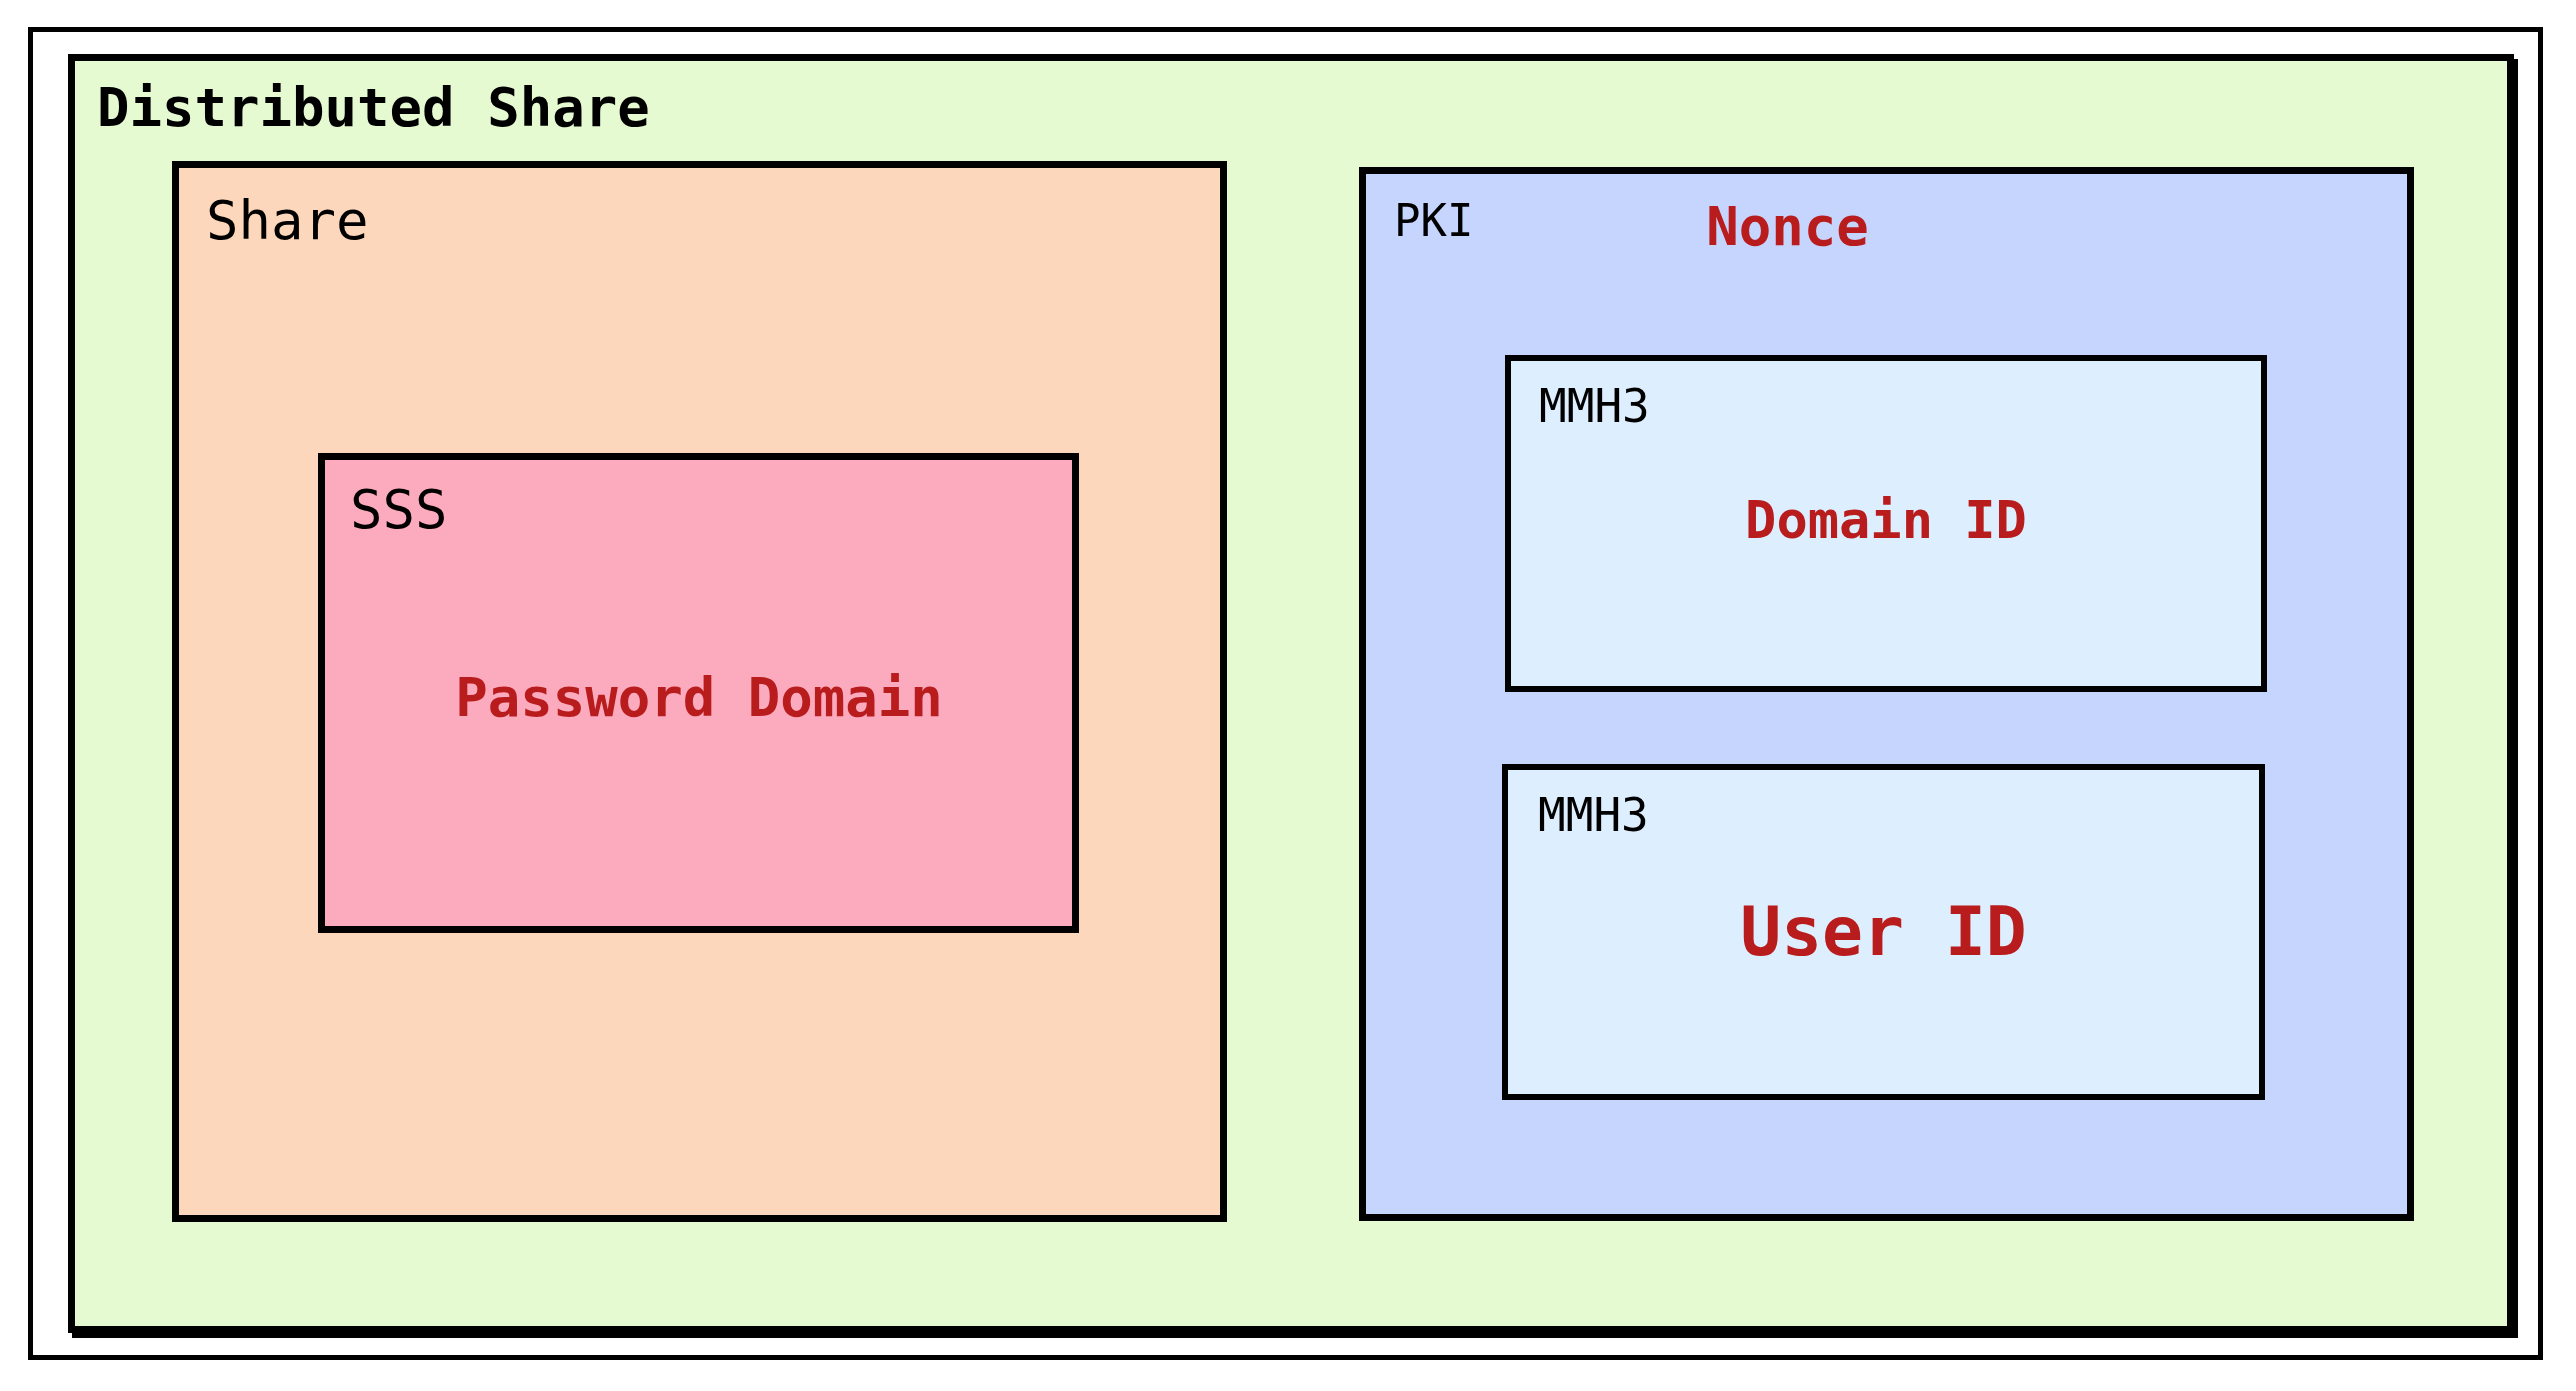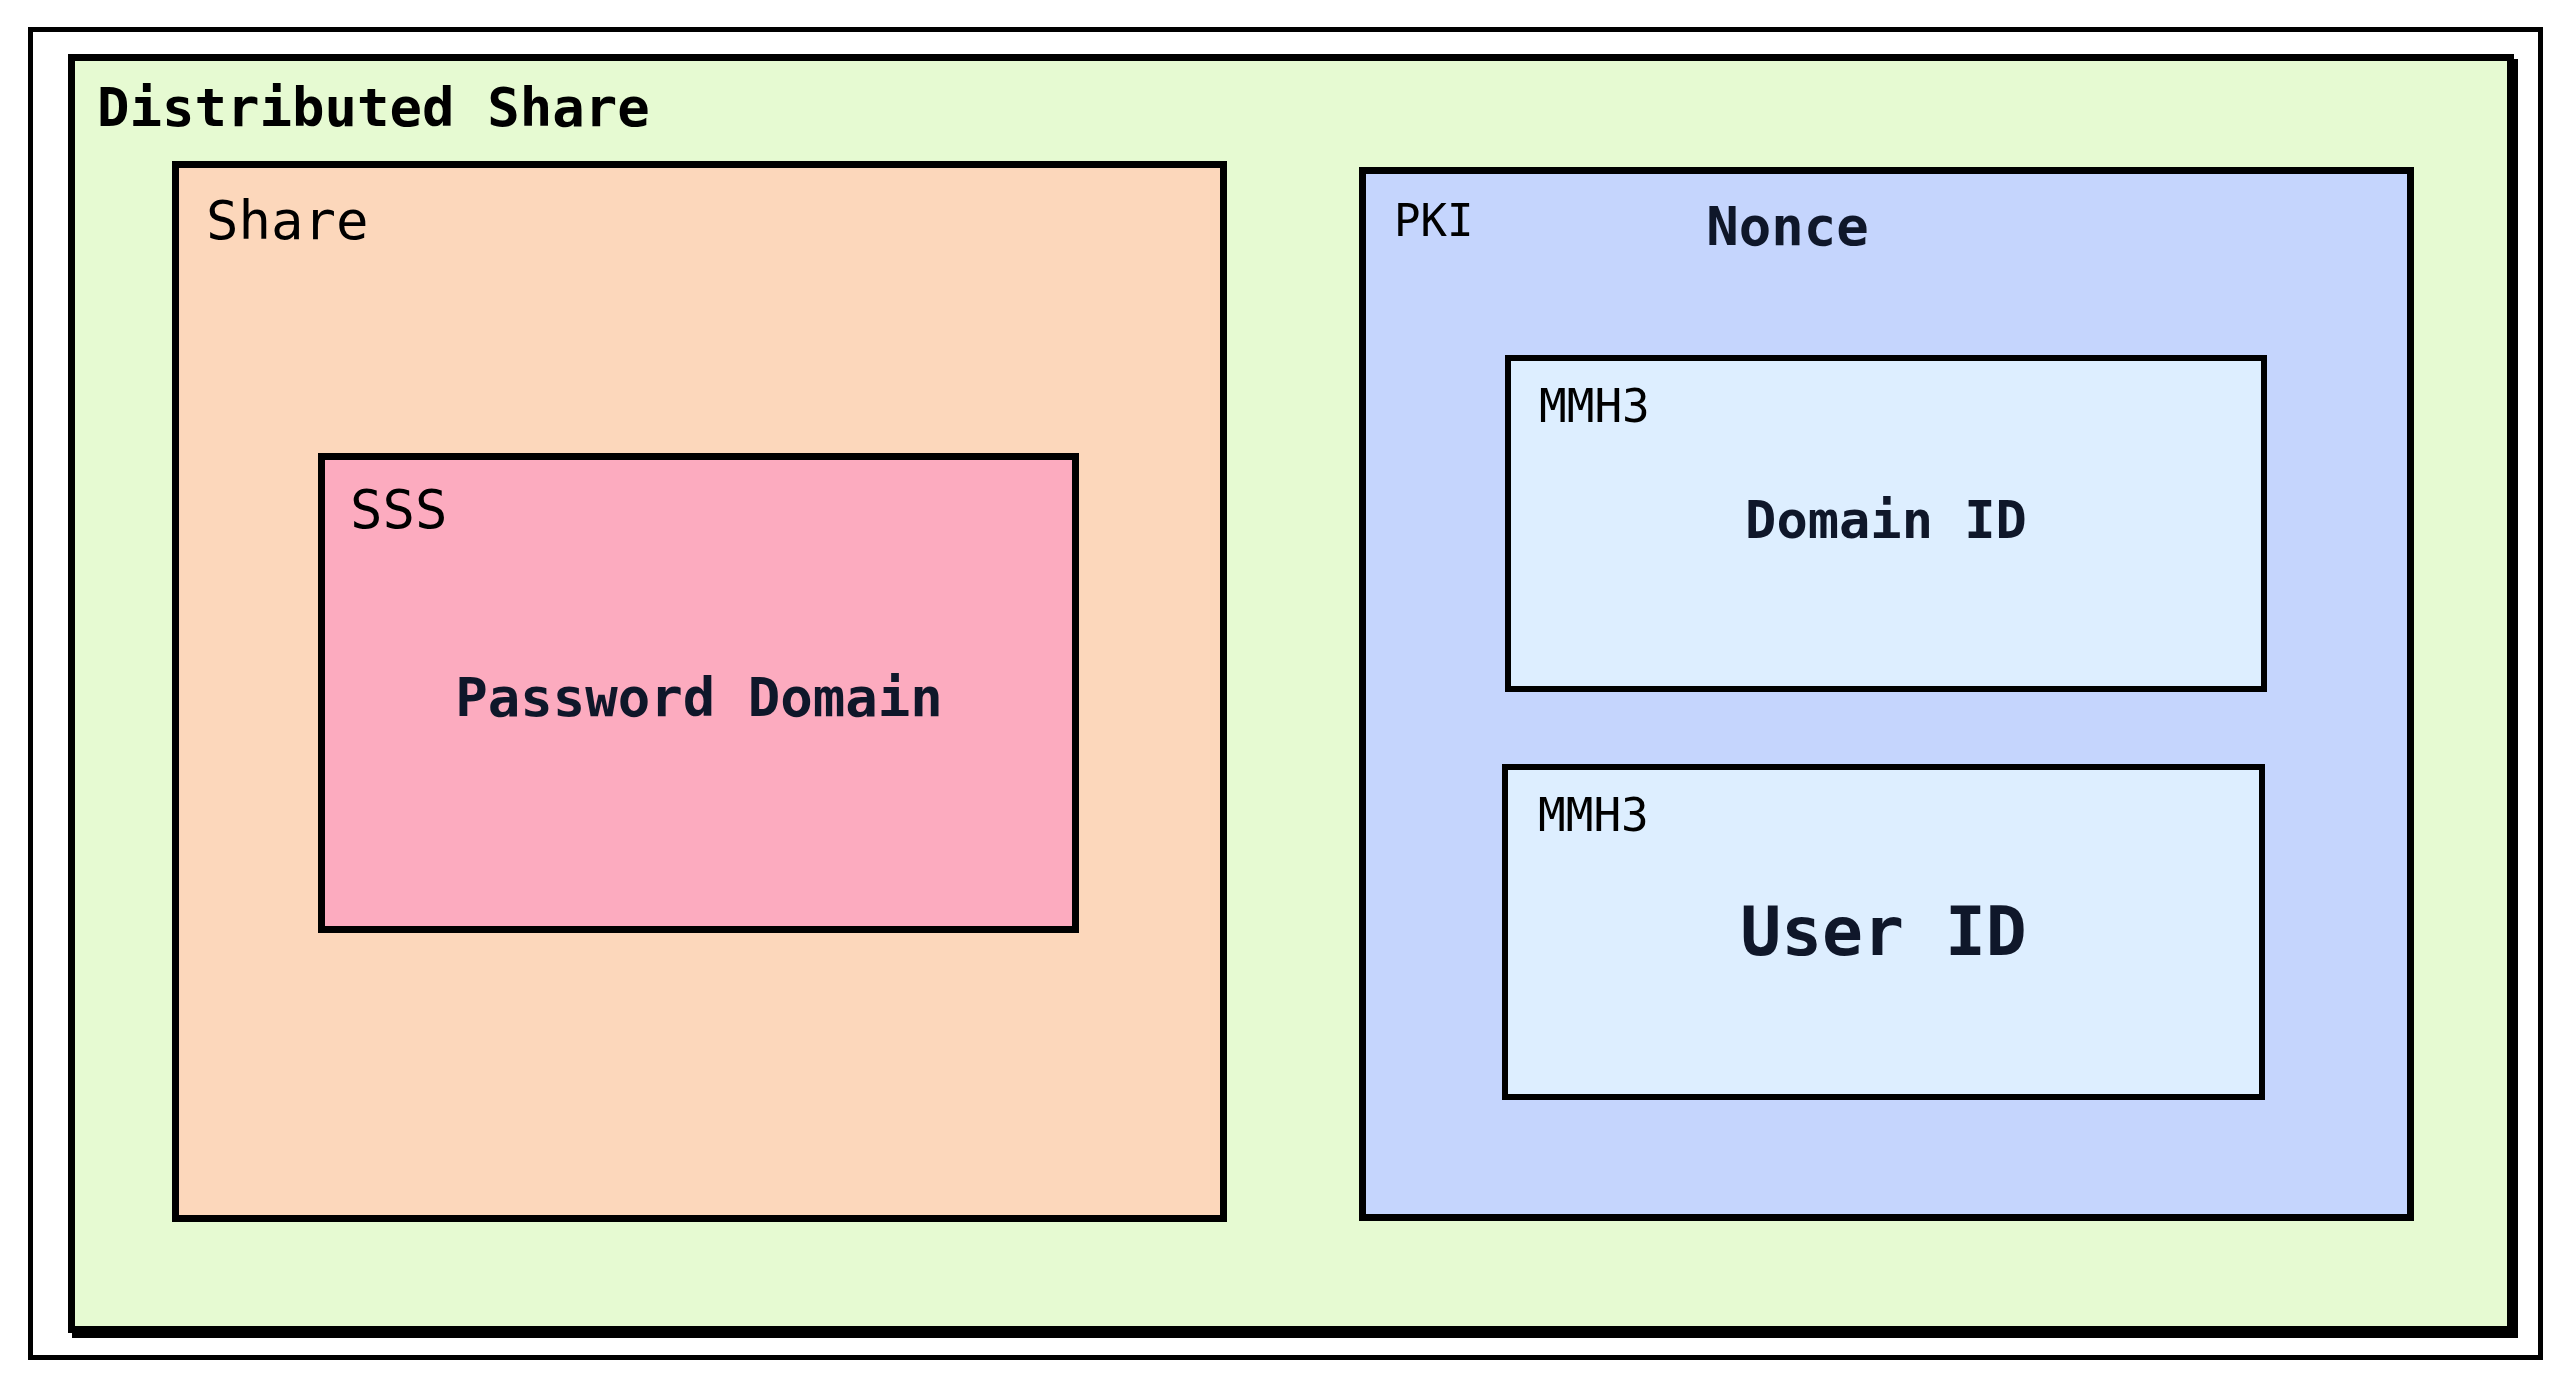--- a/index.html
+++ b/index.html
@@ -100,21 +100,21 @@
 
   
   .corner-label {
     position: absolute;
     color: #000000;
     white-space: pre;
     line-height: 1;
   }
   .center-label {
     position: absolute;
-    color: #0f172a;
+    color: #b91c1c;
     white-space: pre;
     line-height: 1;
     text-align: center;
     font-weight: bold;
   }
 
   
   #distributed-share-label {
     left: 97px;
     top: 81px;

